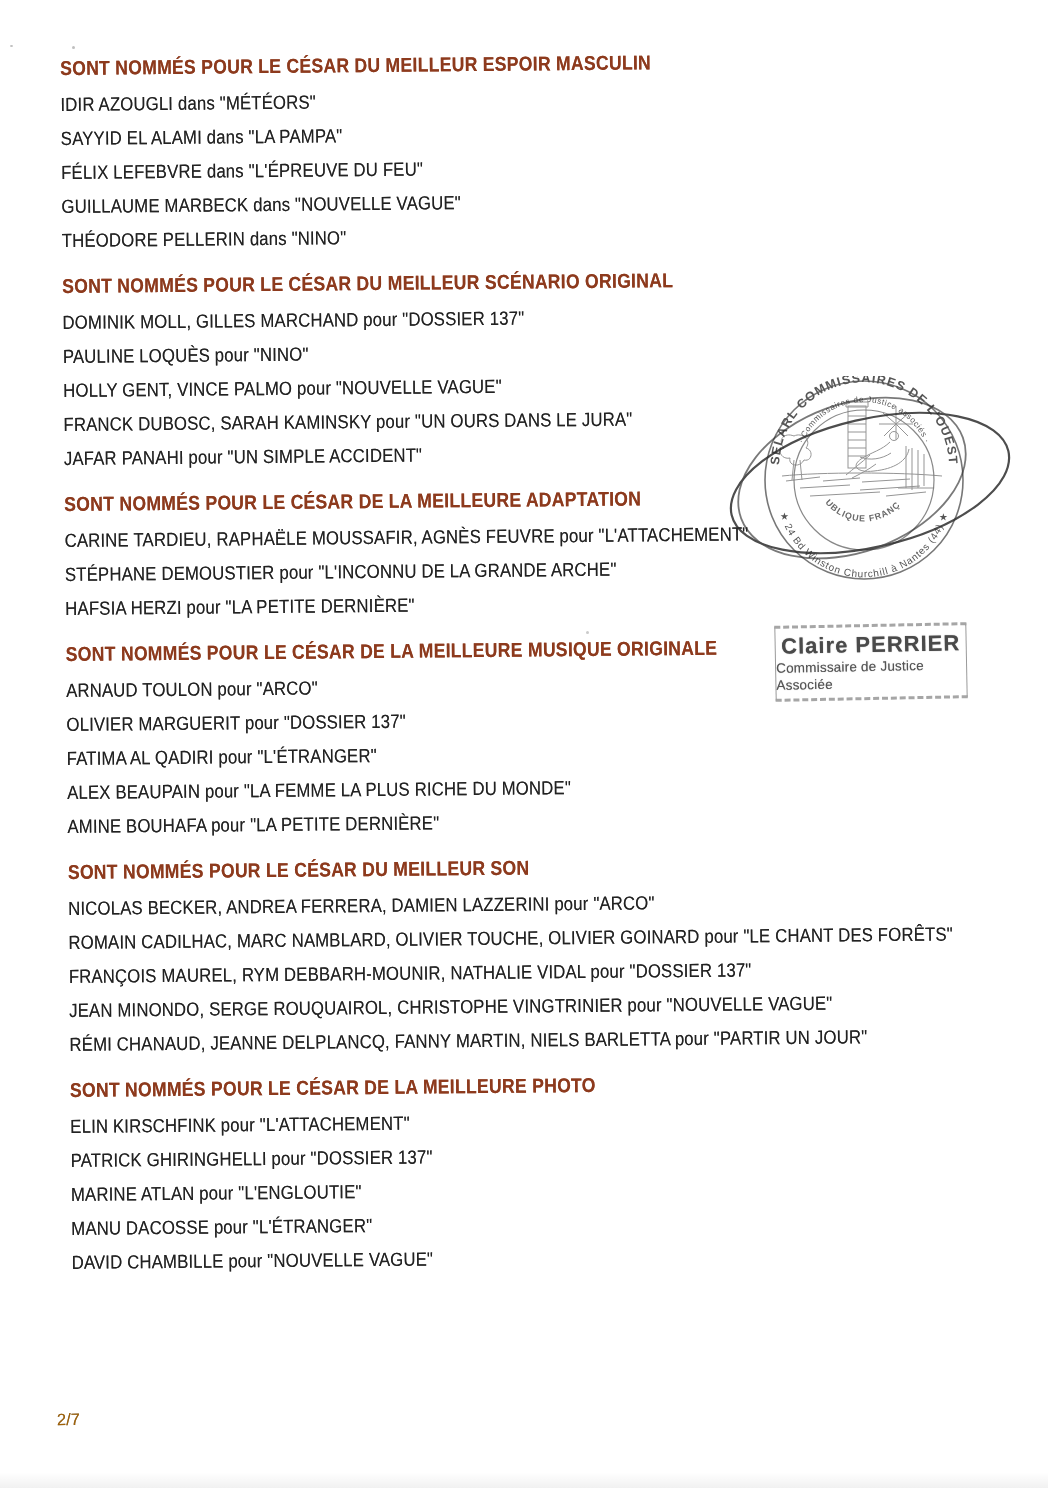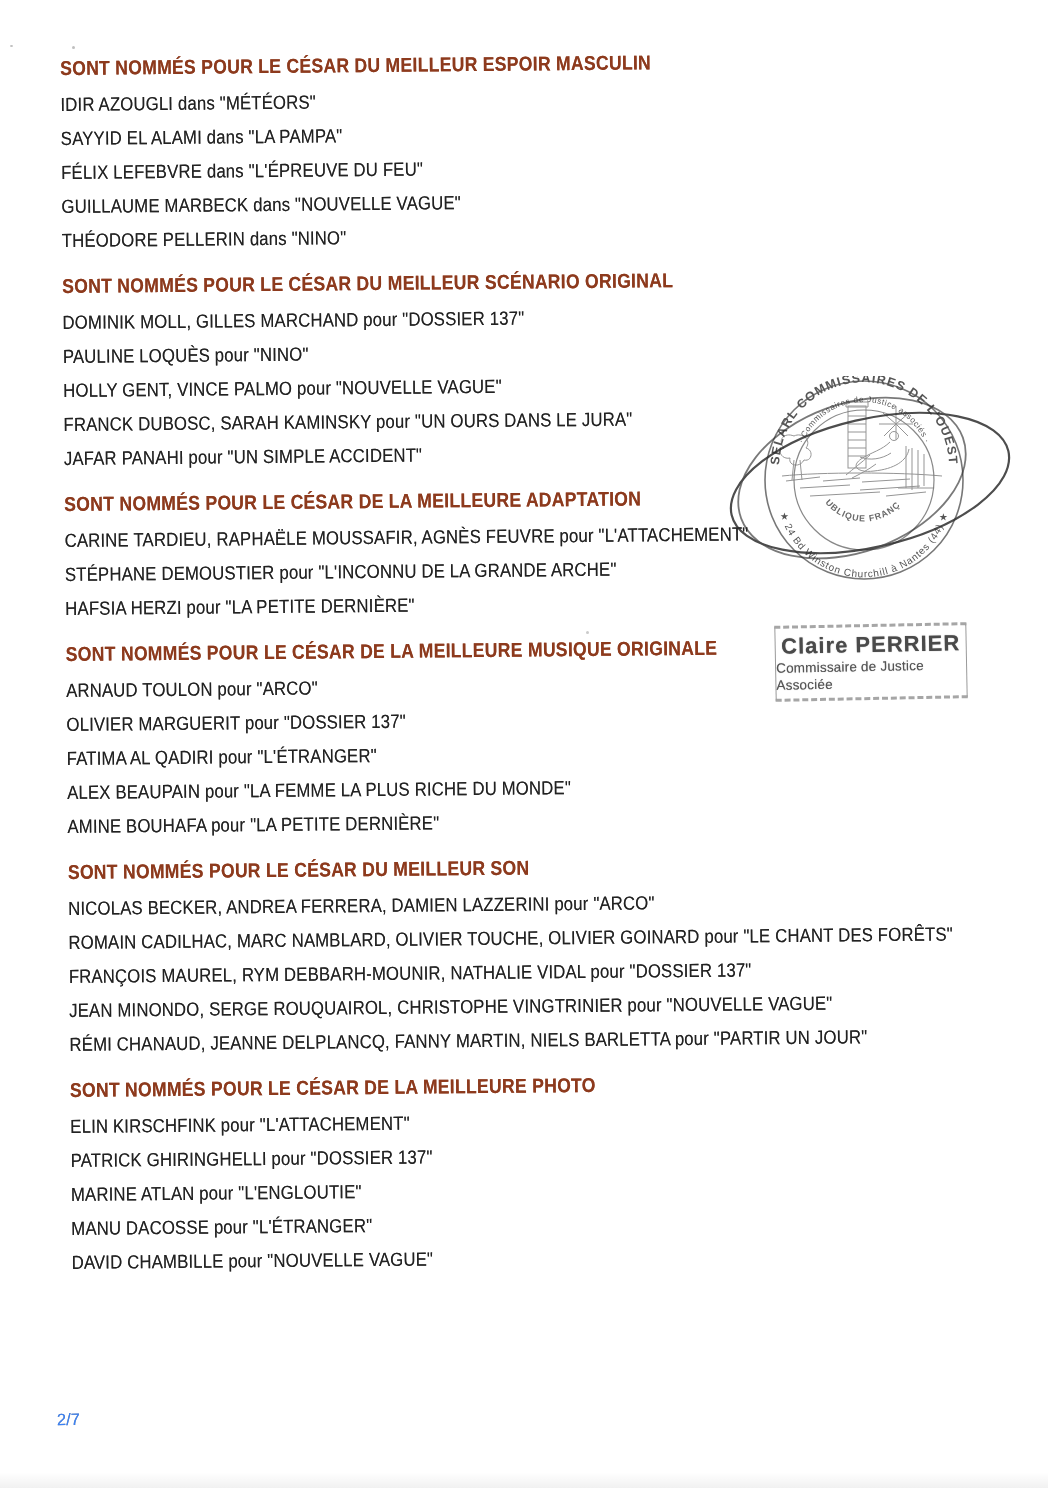--- a/index.html
+++ b/index.html
@@ -18,21 +18,21 @@
     letter-spacing:.3px; margin:16px 0 8px 0;
     text-shadow:0 0 .5px rgba(141,58,29,.75);
   }
   .section:first-child .heading{ margin-top:0; }
   .section{ margin-bottom:12px; }
   .line{
     font-size:19px; line-height:34px; color:#222; letter-spacing:.2px;
     white-space:nowrap; text-shadow:0 0 .45px rgba(35,35,35,.65);
   }
   .pagenum{
-    position:absolute; left:57px; top:1410px; font-size:16.5px; color:#3b82f6;
+    position:absolute; left:57px; top:1410px; font-size:16.5px; color:#a16207;
     transform:rotate(-1deg); text-shadow:0 0 .4px rgba(60,60,60,.6);
   }
   .seal-svg{ position:absolute; left:710px; top:376px; width:330px; height:215px; }
   .stampbox{
     position:absolute; left:775px; top:624px; width:190px; height:70px;
     transform:rotate(-1.1deg);
     border-left:1.5px solid #9a9a9a; border-right:1.5px solid #9a9a9a;
     border-top:3px dashed #a6a6a6; border-bottom:3px dashed #a6a6a6;
     display:flex; flex-direction:column; justify-content:center; align-items:center;
     background:rgba(255,255,255,.0);

